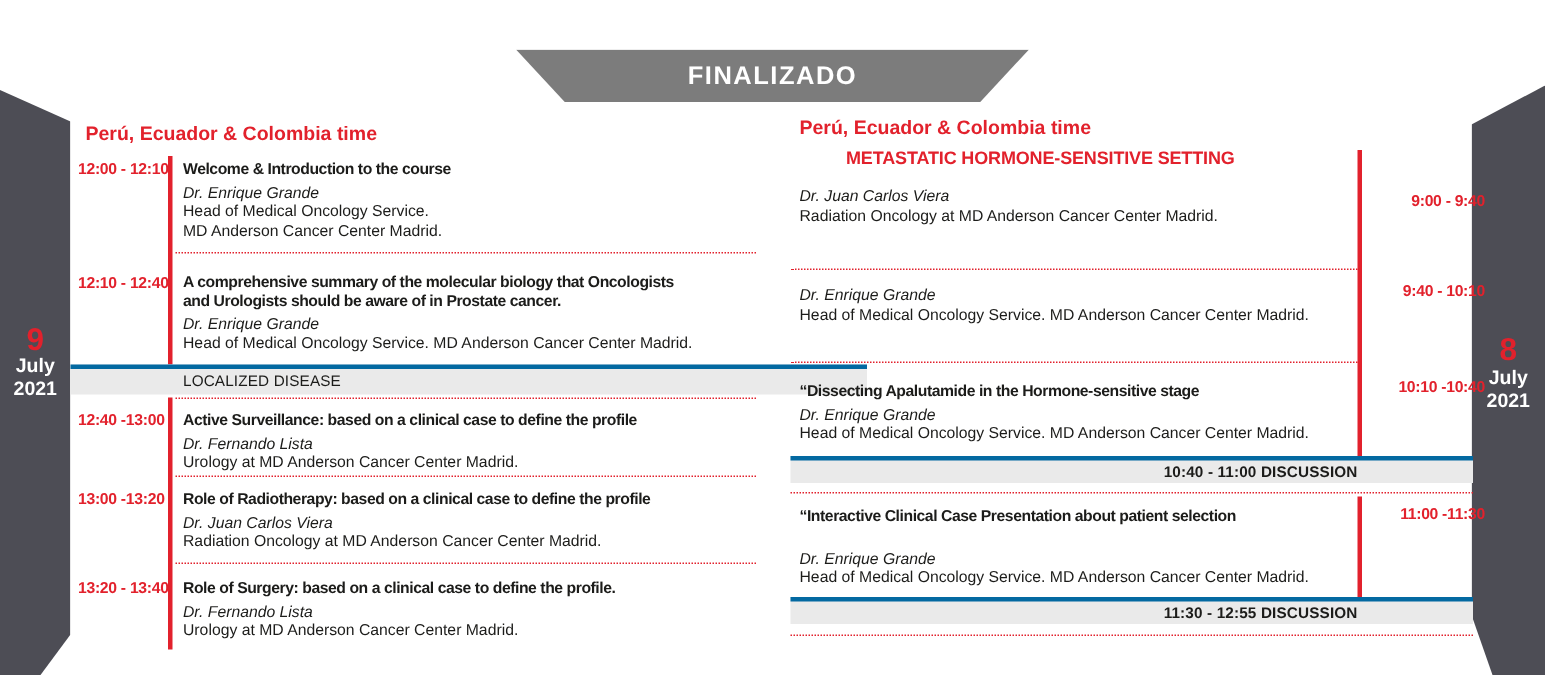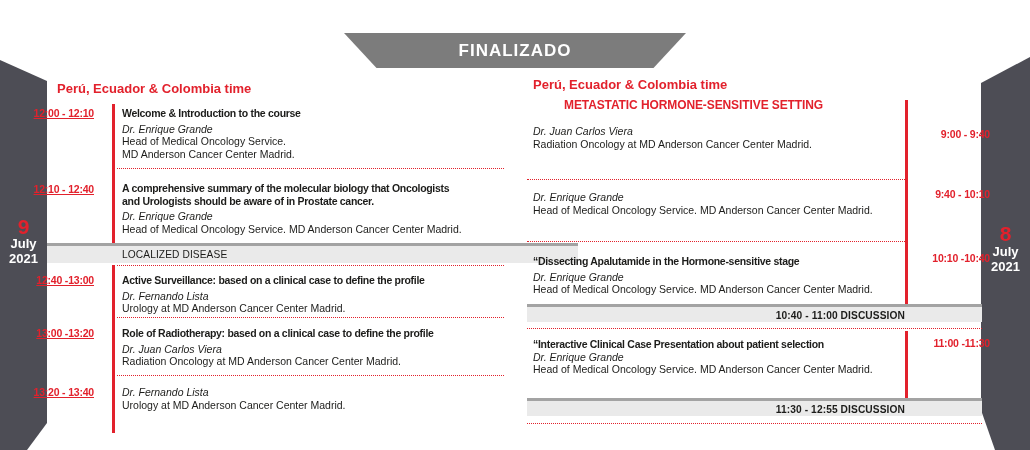--- a/index.html
+++ b/index.html
@@ -15,28 +15,28 @@
   .edge .mo,.edge .yr{position:absolute;width:100%;text-align:center;font-size:13px;font-weight:bold;color:#ffffff;}
   
   #banner{
     position:absolute;left:344px;top:33px;width:342px;height:35px;background:#7c7c7c;
     clip-path:polygon(0 0,100% 0,90.5% 100%,9.5% 100%);
     color:#fff;font-size:17px;font-weight:bold;letter-spacing:1px;text-align:center;line-height:35px;
   }
   .tz-header{position:absolute;color:#e2212c;font-weight:bold;font-size:13px;}
   .sec-header{position:absolute;color:#e2212c;font-weight:bold;font-size:12px;letter-spacing:-0.1px;padding-left:31px;}
   .time{position:absolute;color:#e2212c;font-weight:bold;font-size:10.5px;letter-spacing:-0.2px;}
-  .time.l{width:70px;left:24px;text-align:right;text-decoration:underline;}
+  .time.l{width:70px;left:52px;text-align:left;}
   .time.r{left:914px;width:76px;text-align:right;}
   .vline{position:absolute;width:3px;background:#e2212c;}
   .dotted{position:absolute;border-top:1.5px dotted #e2212c;height:0;}
   .session{position:absolute;font-size:10.5px;line-height:12.5px;color:#1c1c1a;}
   .session .title{font-weight:bold;letter-spacing:-0.3px;margin-bottom:3px;}
   .session .speaker{font-style:italic;}
-  .bar{position:absolute;background:#eaeaea;border-top:3px solid #a3a3a3;font-size:10.2px;color:#1c1c1a;line-height:17px;}
+  .bar{position:absolute;background:#eaeaea;border-top:3px solid #0369a1;font-size:10.2px;color:#1c1c1a;line-height:17px;}
   #bar-localized{left:47px;top:243px;width:456px;height:17px;padding-left:75px;box-sizing:content-box;letter-spacing:0.1px;}
   .bar.disc{left:527px;width:455px;height:18px;text-align:right;padding-right:77px;box-sizing:border-box;font-weight:bold;letter-spacing:0.1px;}
 </style>
 </head>
 <body>
 
 <div id="stage">
 
   <div class="edge" id="edge-left">
     <div class="day" style="top:215px">9</div>
@@ -91,20 +91,21 @@
 
   <div class="session" style="left:122px;top:327px;width:386px">
     <div class="title">Role of Radiotherapy: based on a clinical case to define the profile</div>
     <div class="speaker">Dr. Juan Carlos Viera</div>
     <div>Radiation Oncology at MD Anderson Cancer Center Madrid.</div>
   </div>
 
   <div class="dotted" style="left:117px;top:375px;width:387px"></div>
 
   <div class="session" style="left:122px;top:386px;width:386px">
+    <div class="title">Role of Surgery: based on a clinical case to define the profile.</div>
     <div class="speaker">Dr. Fernando Lista</div>
     <div>Urology at MD Anderson Cancer Center Madrid.</div>
   </div>
 
   <div class="tz-header" style="left:533px;top:77px">Perú, Ecuador &amp; Colombia time</div>
   <div class="sec-header" style="left:533px;top:98px">METASTATIC HORMONE-SENSITIVE SETTING</div>
 
   <div class="vline" style="left:905px;top:100px;height:204px"></div>
   <div class="vline" style="left:905px;top:331px;height:68px"></div>
 
@@ -130,21 +131,21 @@
   <div class="session" style="left:533px;top:255px;width:372px">
     <div class="title">“Dissecting Apalutamide in the Hormone-sensitive stage</div>
     <div class="speaker">Dr. Enrique Grande</div>
     <div>Head of Medical Oncology Service. MD Anderson Cancer Center Madrid.</div>
   </div>
 
   <div class="bar disc" style="top:304px">10:40 - 11:00  DISCUSSION</div>
   <div class="dotted" style="left:527px;top:328px;width:455px"></div>
 
   <div class="session" style="left:533px;top:338px;width:372px">
-    <div class="title" style="margin-bottom:0">“Interactive Clinical Case Presentation about patient selection</div>
+    <div class="title" style="margin-bottom:16px">“Interactive Clinical Case Presentation about patient selection</div>
     <div class="speaker">Dr. Enrique Grande</div>
     <div>Head of Medical Oncology Service. MD Anderson Cancer Center Madrid.</div>
   </div>
 
   <div class="bar disc" style="top:398px">11:30 - 12:55  DISCUSSION</div>
   <div class="dotted" style="left:527px;top:423px;width:455px"></div>
 
 </div>
 
 </body></html>

